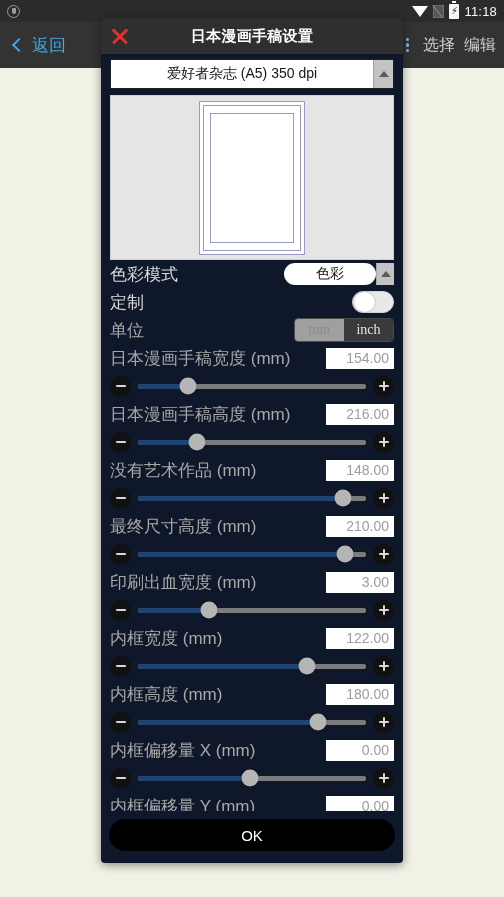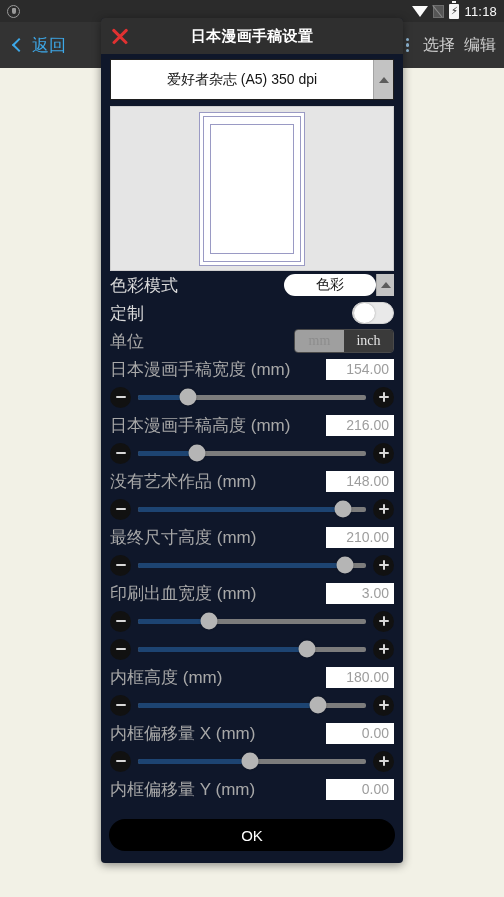--- a/index.html
+++ b/index.html
@@ -97,21 +97,21 @@
   .dlg-title {
     width: 100%; text-align: center; color: #ffffff;
     font-size: 15px; font-weight: 700; letter-spacing: .3px;
   }
 
   .dlg-body { flex: 1; padding: 0 9px; overflow: hidden; }
 
   
   .preset-row { padding-top: 5px; }
   .dropdown {
-    display: flex; height: 41px; background: #ffffff;
+    display: flex; height: 30px; background: #ffffff;
     border: 1px solid #1f1f1f;
   }
   .dropdown .dd-val {
     flex: 1; display: flex; align-items: center; justify-content: center;
     color: #141414; font-size: 14px; white-space: nowrap;
   }
   .dd-arrow {
     width: 20px; background: #c3c3c3; border-left: 1px solid #a4a4a4;
     display: flex; align-items: center; justify-content: center;
   }
@@ -378,20 +378,24 @@
             <div class="slider-row">
               <div class="circ-btn"></div>
               <div class="track">
                 <div class="fill" style="width:31%"></div>
                 <div class="thumb" style="left:31%"></div>
               </div>
               <div class="circ-btn plus"></div>
             </div>
           </div>
           <div>
+            <div class="row">
+              <span class="row-label dim">内框宽度 (mm)</span>
+              <div class="valfield">122.00</div>
+            </div>
             <div class="slider-row">
               <div class="circ-btn"></div>
               <div class="track">
                 <div class="fill" style="width:74%"></div>
                 <div class="thumb" style="left:74%"></div>
               </div>
               <div class="circ-btn plus"></div>
             </div>
           </div>
           <div>

